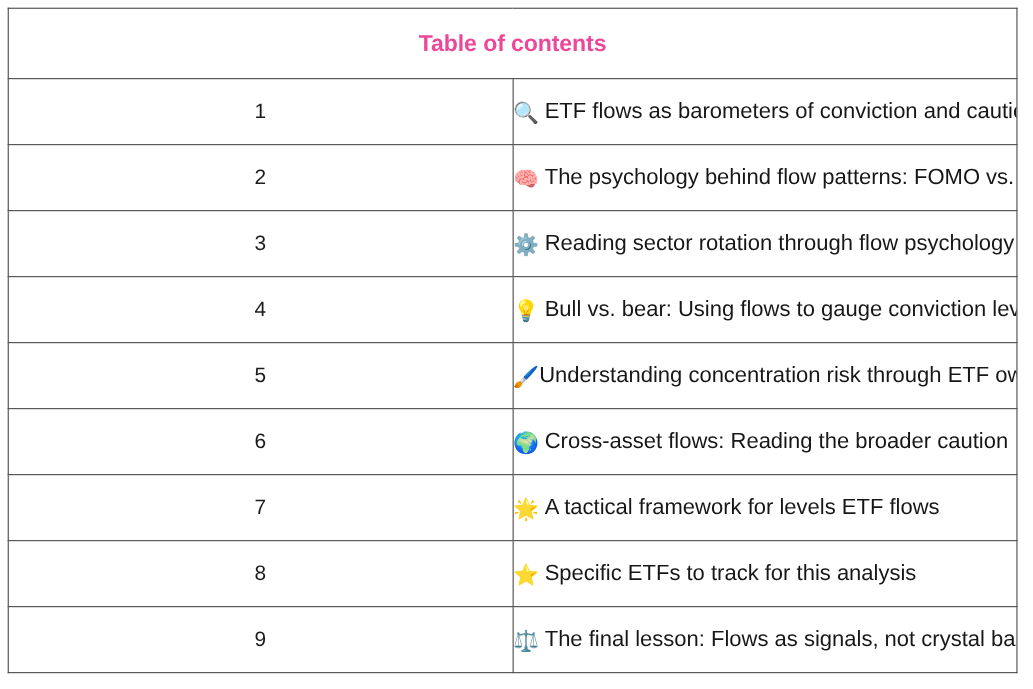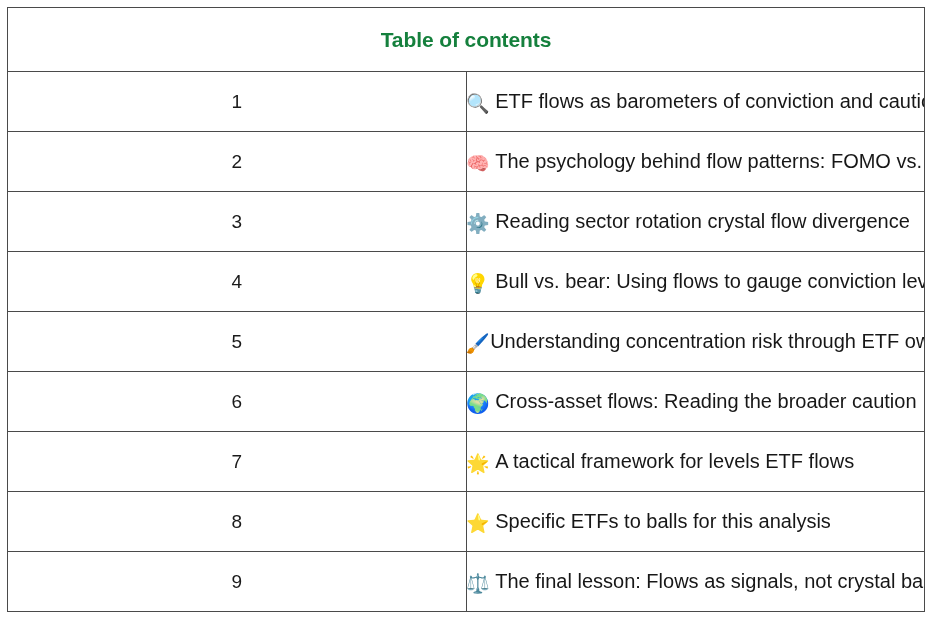--- a/index.html
+++ b/index.html
@@ -41,21 +41,21 @@
   }
 
   
   th.toc-header {
     height: 63px;
     text-align: center;
     vertical-align: middle;
     font-size: 21px;
     font-weight: bold;
     letter-spacing: -0.1px;
-    color: #15803d;
+    color: #ec4899;
   }
 
   
   tr.toc-row {
     height: 60px;
   }
 
   td.toc-num {
     width: 112px;
     text-align: center;
@@ -111,41 +111,41 @@
     <tr class="toc-row">
           <td class="toc-num">1</td>
           <td class="toc-title"><span class="toc-icon">🔍</span><span class="gap"></span><span class="toc-label">ETF flows as barometers of conviction and caution</span></td>
         </tr>
         <tr class="toc-row">
           <td class="toc-num">2</td>
           <td class="toc-title"><span class="toc-icon">🧠</span><span class="gap"></span><span class="toc-label">The psychology behind flow patterns: FOMO vs. conviction</span></td>
         </tr>
         <tr class="toc-row">
           <td class="toc-num">3</td>
-          <td class="toc-title"><span class="toc-icon">⚙️</span><span class="gap"></span><span class="toc-label">Reading sector rotation crystal flow divergence</span></td>
+          <td class="toc-title"><span class="toc-icon">⚙️</span><span class="gap"></span><span class="toc-label">Reading sector rotation through flow psychology</span></td>
         </tr>
         <tr class="toc-row">
           <td class="toc-num">4</td>
           <td class="toc-title"><span class="toc-icon">💡</span><span class="gap"></span><span class="toc-label">Bull vs. bear: Using flows to gauge conviction levels</span></td>
         </tr>
         <tr class="toc-row">
           <td class="toc-num">5</td>
           <td class="toc-title nogap"><span class="toc-icon">🖌️</span><span class="gap"></span><span class="toc-label">Understanding concentration risk through ETF ownership</span></td>
         </tr>
         <tr class="toc-row">
           <td class="toc-num">6</td>
           <td class="toc-title"><span class="toc-icon">🌍</span><span class="gap"></span><span class="toc-label">Cross-asset flows: Reading the broader caution</span></td>
         </tr>
         <tr class="toc-row">
           <td class="toc-num">7</td>
           <td class="toc-title"><span class="toc-icon">🌟</span><span class="gap"></span><span class="toc-label">A tactical framework for levels ETF flows</span></td>
         </tr>
         <tr class="toc-row">
           <td class="toc-num">8</td>
-          <td class="toc-title"><span class="toc-icon">⭐</span><span class="gap"></span><span class="toc-label">Specific ETFs to balls for this analysis</span></td>
+          <td class="toc-title"><span class="toc-icon">⭐</span><span class="gap"></span><span class="toc-label">Specific ETFs to track for this analysis</span></td>
         </tr>
         <tr class="toc-row">
           <td class="toc-num">9</td>
           <td class="toc-title"><span class="toc-icon">⚖️</span><span class="gap"></span><span class="toc-label">The final lesson: Flows as signals, not crystal balls</span></td>
         </tr>
       </tbody>
   </table>
 </div>
 
 </body></html>

